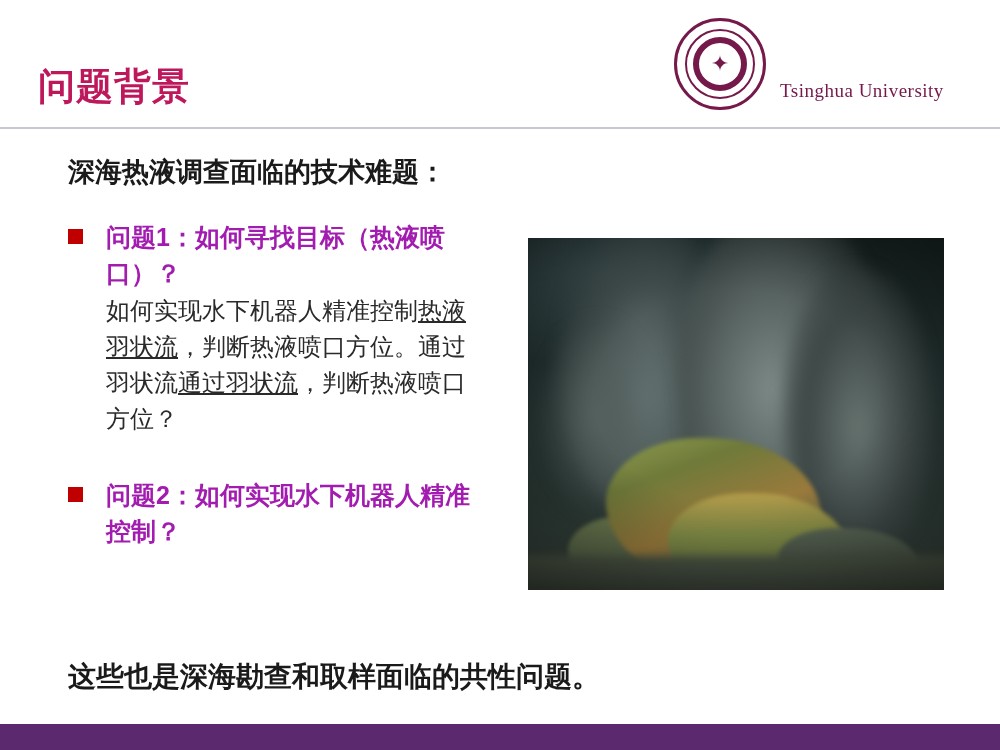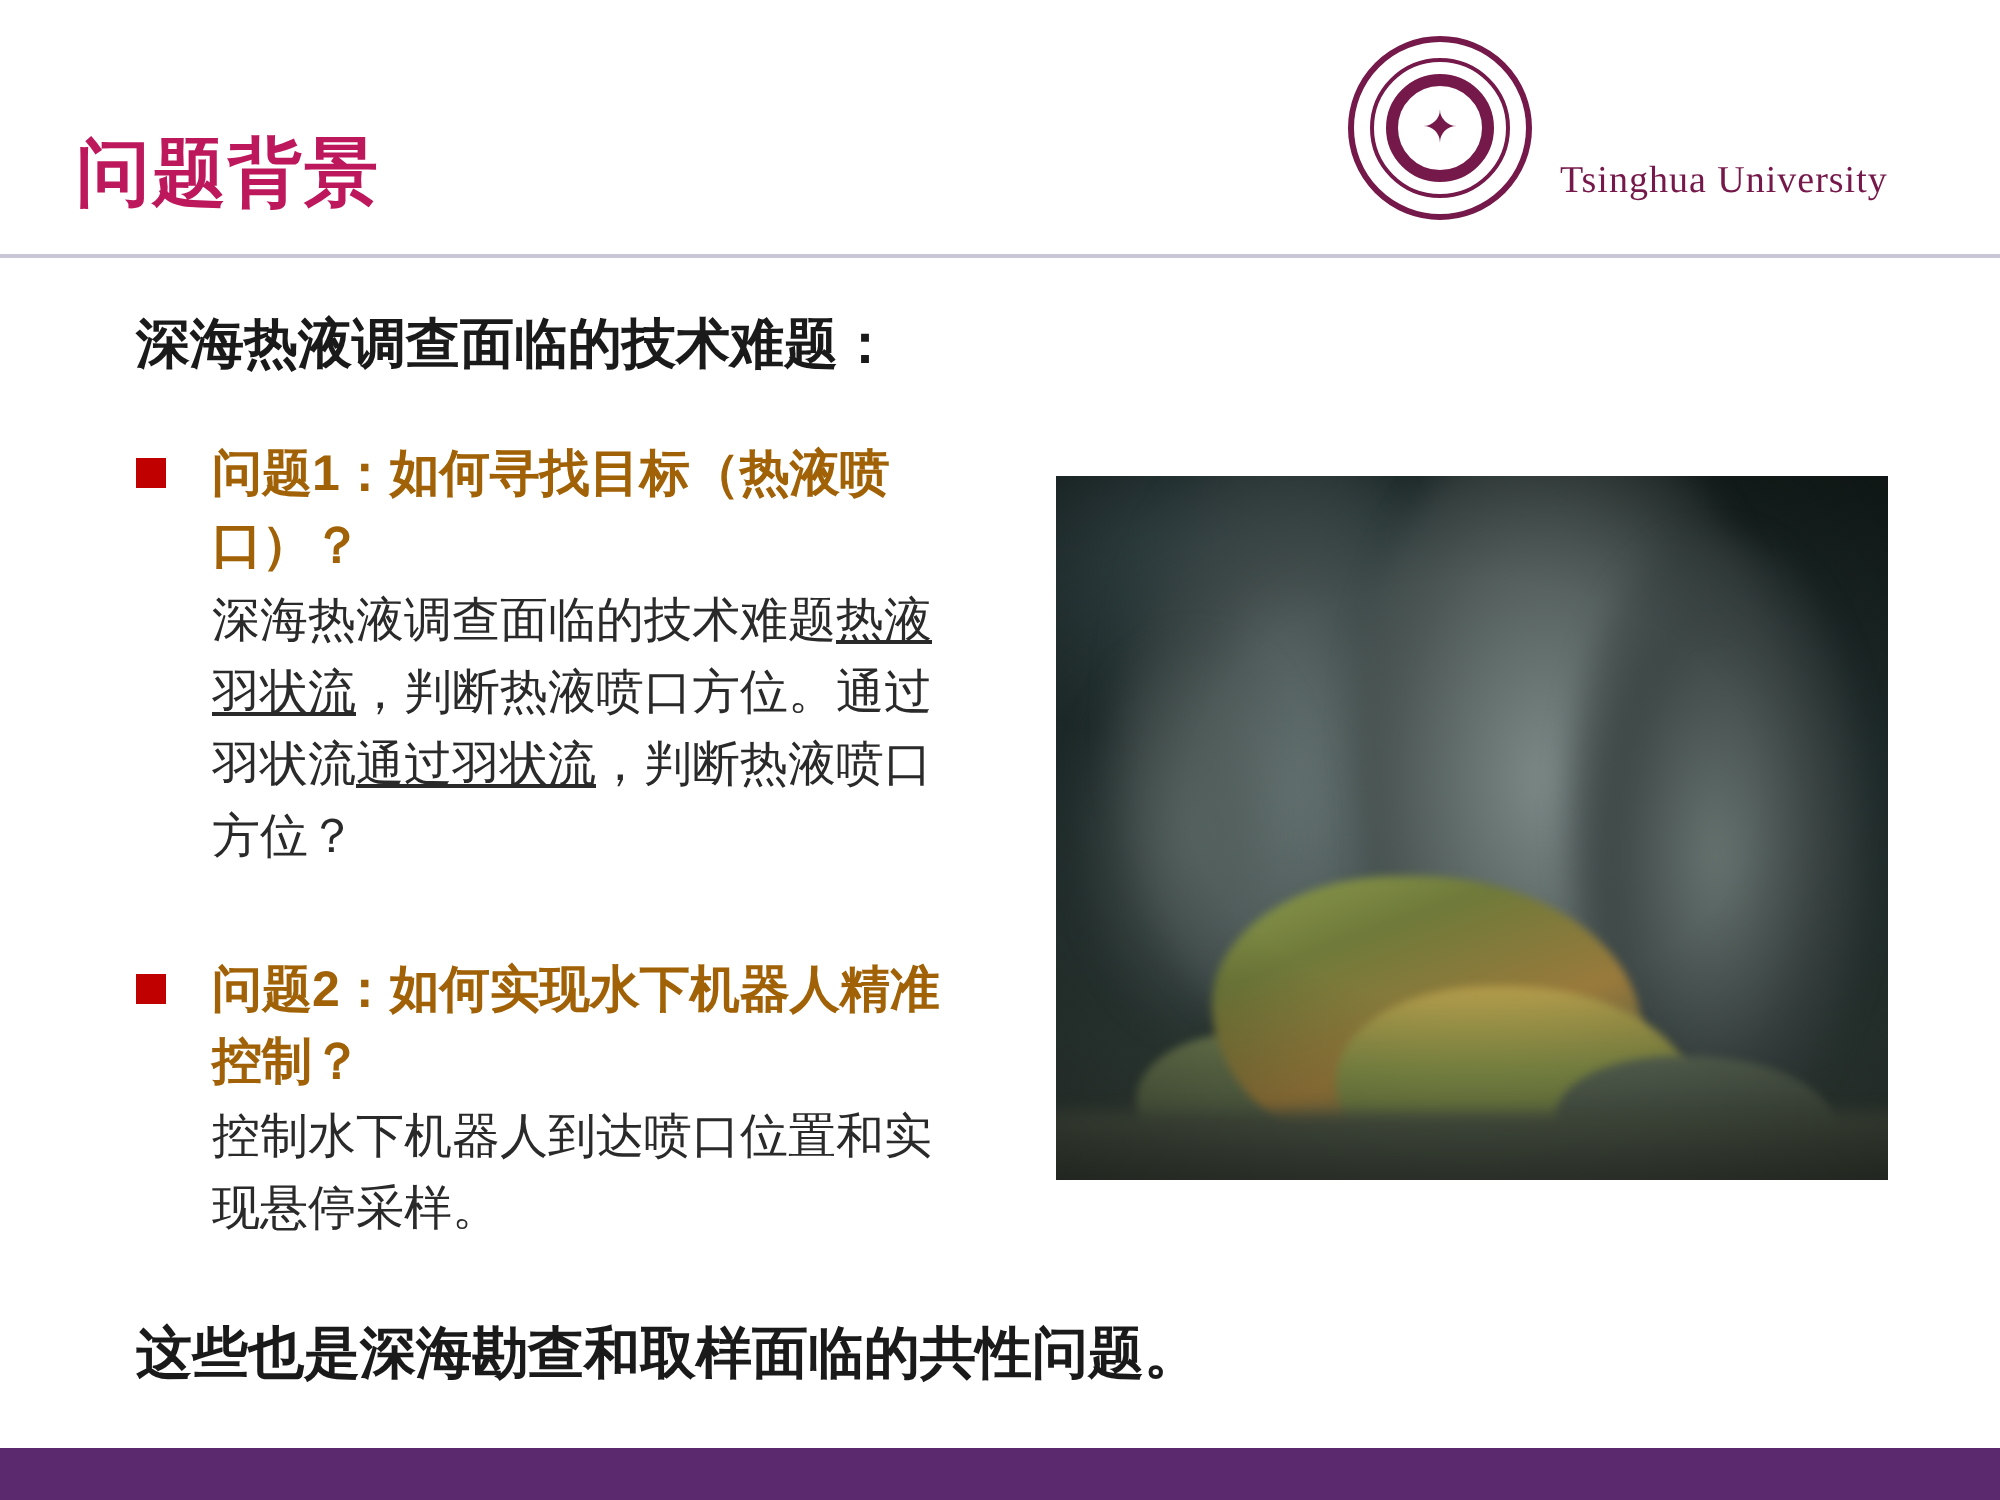--- a/index.html
+++ b/index.html
@@ -138,21 +138,21 @@
     left: 0;
     top: 9px;
     width: 15px;
     height: 15px;
     background: #c00000;
   }
   .bullet-head {
     margin: 0 0 0 38px;
     font-size: 25px;
     font-weight: bold;
-    color: #a16207;
+    color: #a21caf;
     line-height: 1.42;
     font-family: "Liberation Sans", sans-serif;
   }
   .bullet-body {
     margin: 2px 0 0 38px;
     font-size: 24px;
     color: #2a2a2a;
     line-height: 1.5;
     font-family: "Liberation Serif", serif;
   }
@@ -268,28 +268,27 @@
   </div>
 
   <div class="content">
 
     <div class="lead">深海热液调查面临的技术难题：</div>
 
     <div class="bullet-block b1">
       <div class="bullet-marker"></div>
       <div class="bullet-head">问题1：如何寻找目标（热液喷口）？</div>
       <div class="bullet-body">
-        <span>深海热液调查面临的技术难题</span><span class="u">热液羽状流</span><span>，判断热液喷口方位。通过羽状流</span><span class="u">通过羽状流</span><span>，判断热液喷口方位？</span>
+        <span>如何实现水下机器人精准控制</span><span class="u">热液羽状流</span><span>，判断热液喷口方位。通过羽状流</span><span class="u">通过羽状流</span><span>，判断热液喷口方位？</span>
       </div>
     </div>
 
     <div class="bullet-block b2">
       <div class="bullet-marker"></div>
       <div class="bullet-head">问题2：如何实现水下机器人精准控制？</div>
-      <div class="bullet-body">控制水下机器人到达喷口位置和实现悬停采样。</div>
     </div>
 
     <div class="closing">这些也是深海勘查和取样面临的共性问题。</div>
 
     <div class="photo">
       <div class="water"></div>
       <div class="plume pl1"></div>
       <div class="plume pl2"></div>
       <div class="plume pl3"></div>
       <div class="plume pl4"></div>

